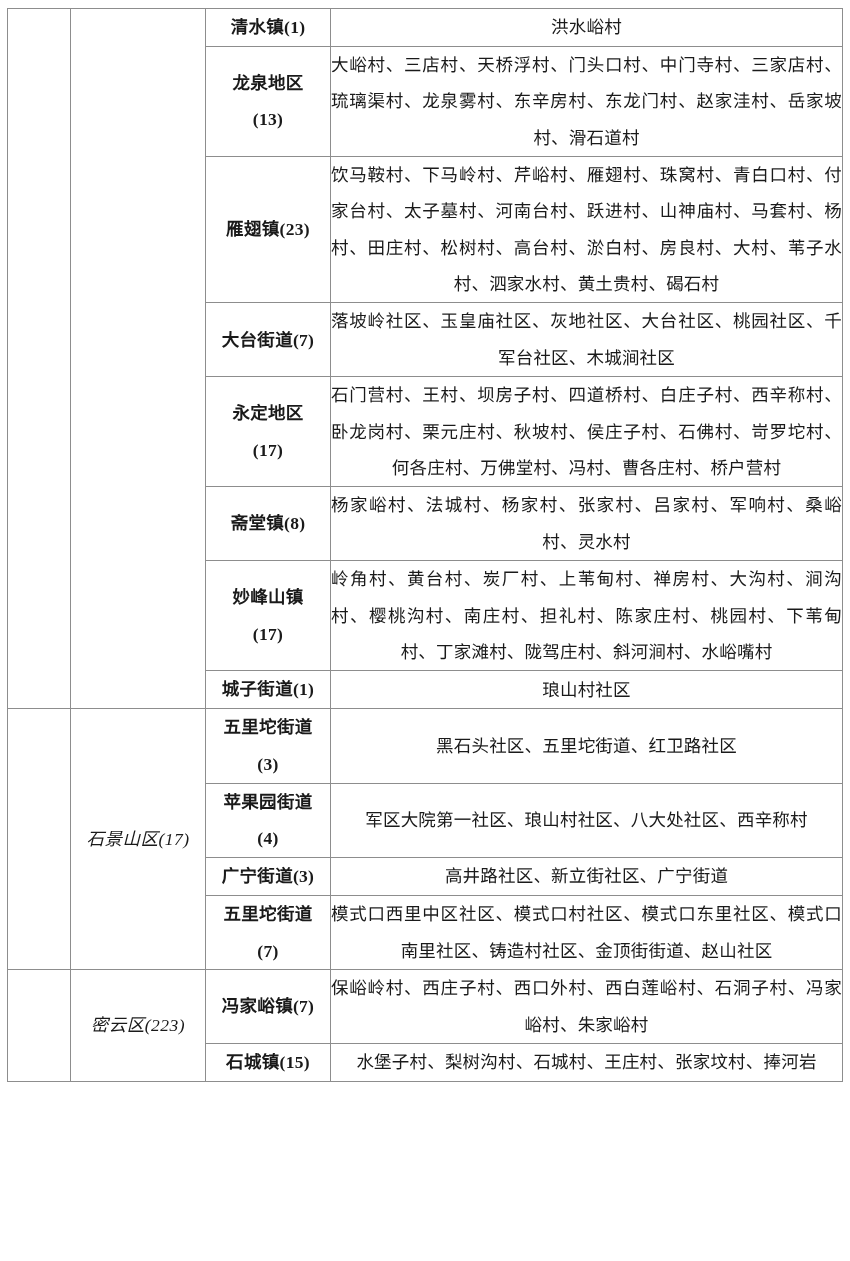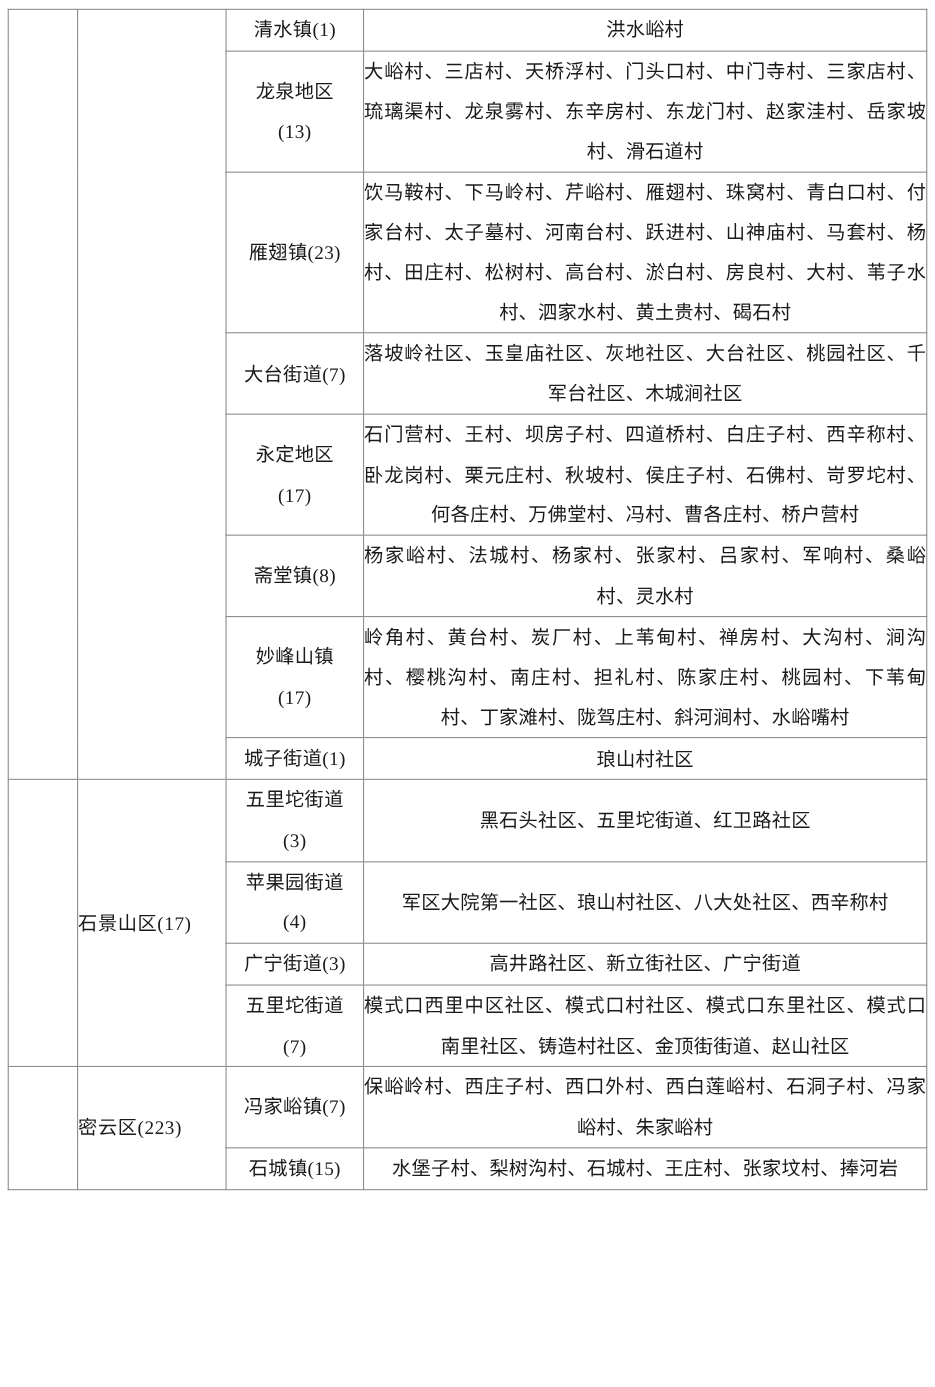--- a/index.html
+++ b/index.html
@@ -47,23 +47,25 @@
   col.c-villages { width: 512px; }
 
   td.spacer {
     border-top: none;
     border-bottom: none;
   }
   td.spacer.first-cap { border-top: 1px solid #8d8d8d; }
   td.spacer.last-cap  { border-bottom: 1px solid #8d8d8d; }
 
   td.district {
+    text-align: center;
     font-size: 17.5px;
     line-height: 1.45;
     letter-spacing: 0.5px;
+    font-style: italic;
   }
 
   td.township {
     text-align: center;
     font-size: 17.5px;
     line-height: 2.1;
     letter-spacing: 0.3px;
     padding: 4px 2px;
   }
 
@@ -75,21 +77,21 @@
     font-family: Liberation Serif, serif;
   }
   td.villages.center { text-align: center; }
   td.villages.just {
     text-align: justify;
     text-align-last: center;
     text-justify: inter-character;
     margin-top: 13px;
   }
 
-  .tw-line { display: block; }
+  .tw-line { display: block; font-weight: bold; }
 
   
   tr.clipped td { border-bottom: 1px solid #8d8d8d; }
 </style>
 </head>
 <body>
 
 <div id="sheet">
   <table class="grid">
     <colgroup>

